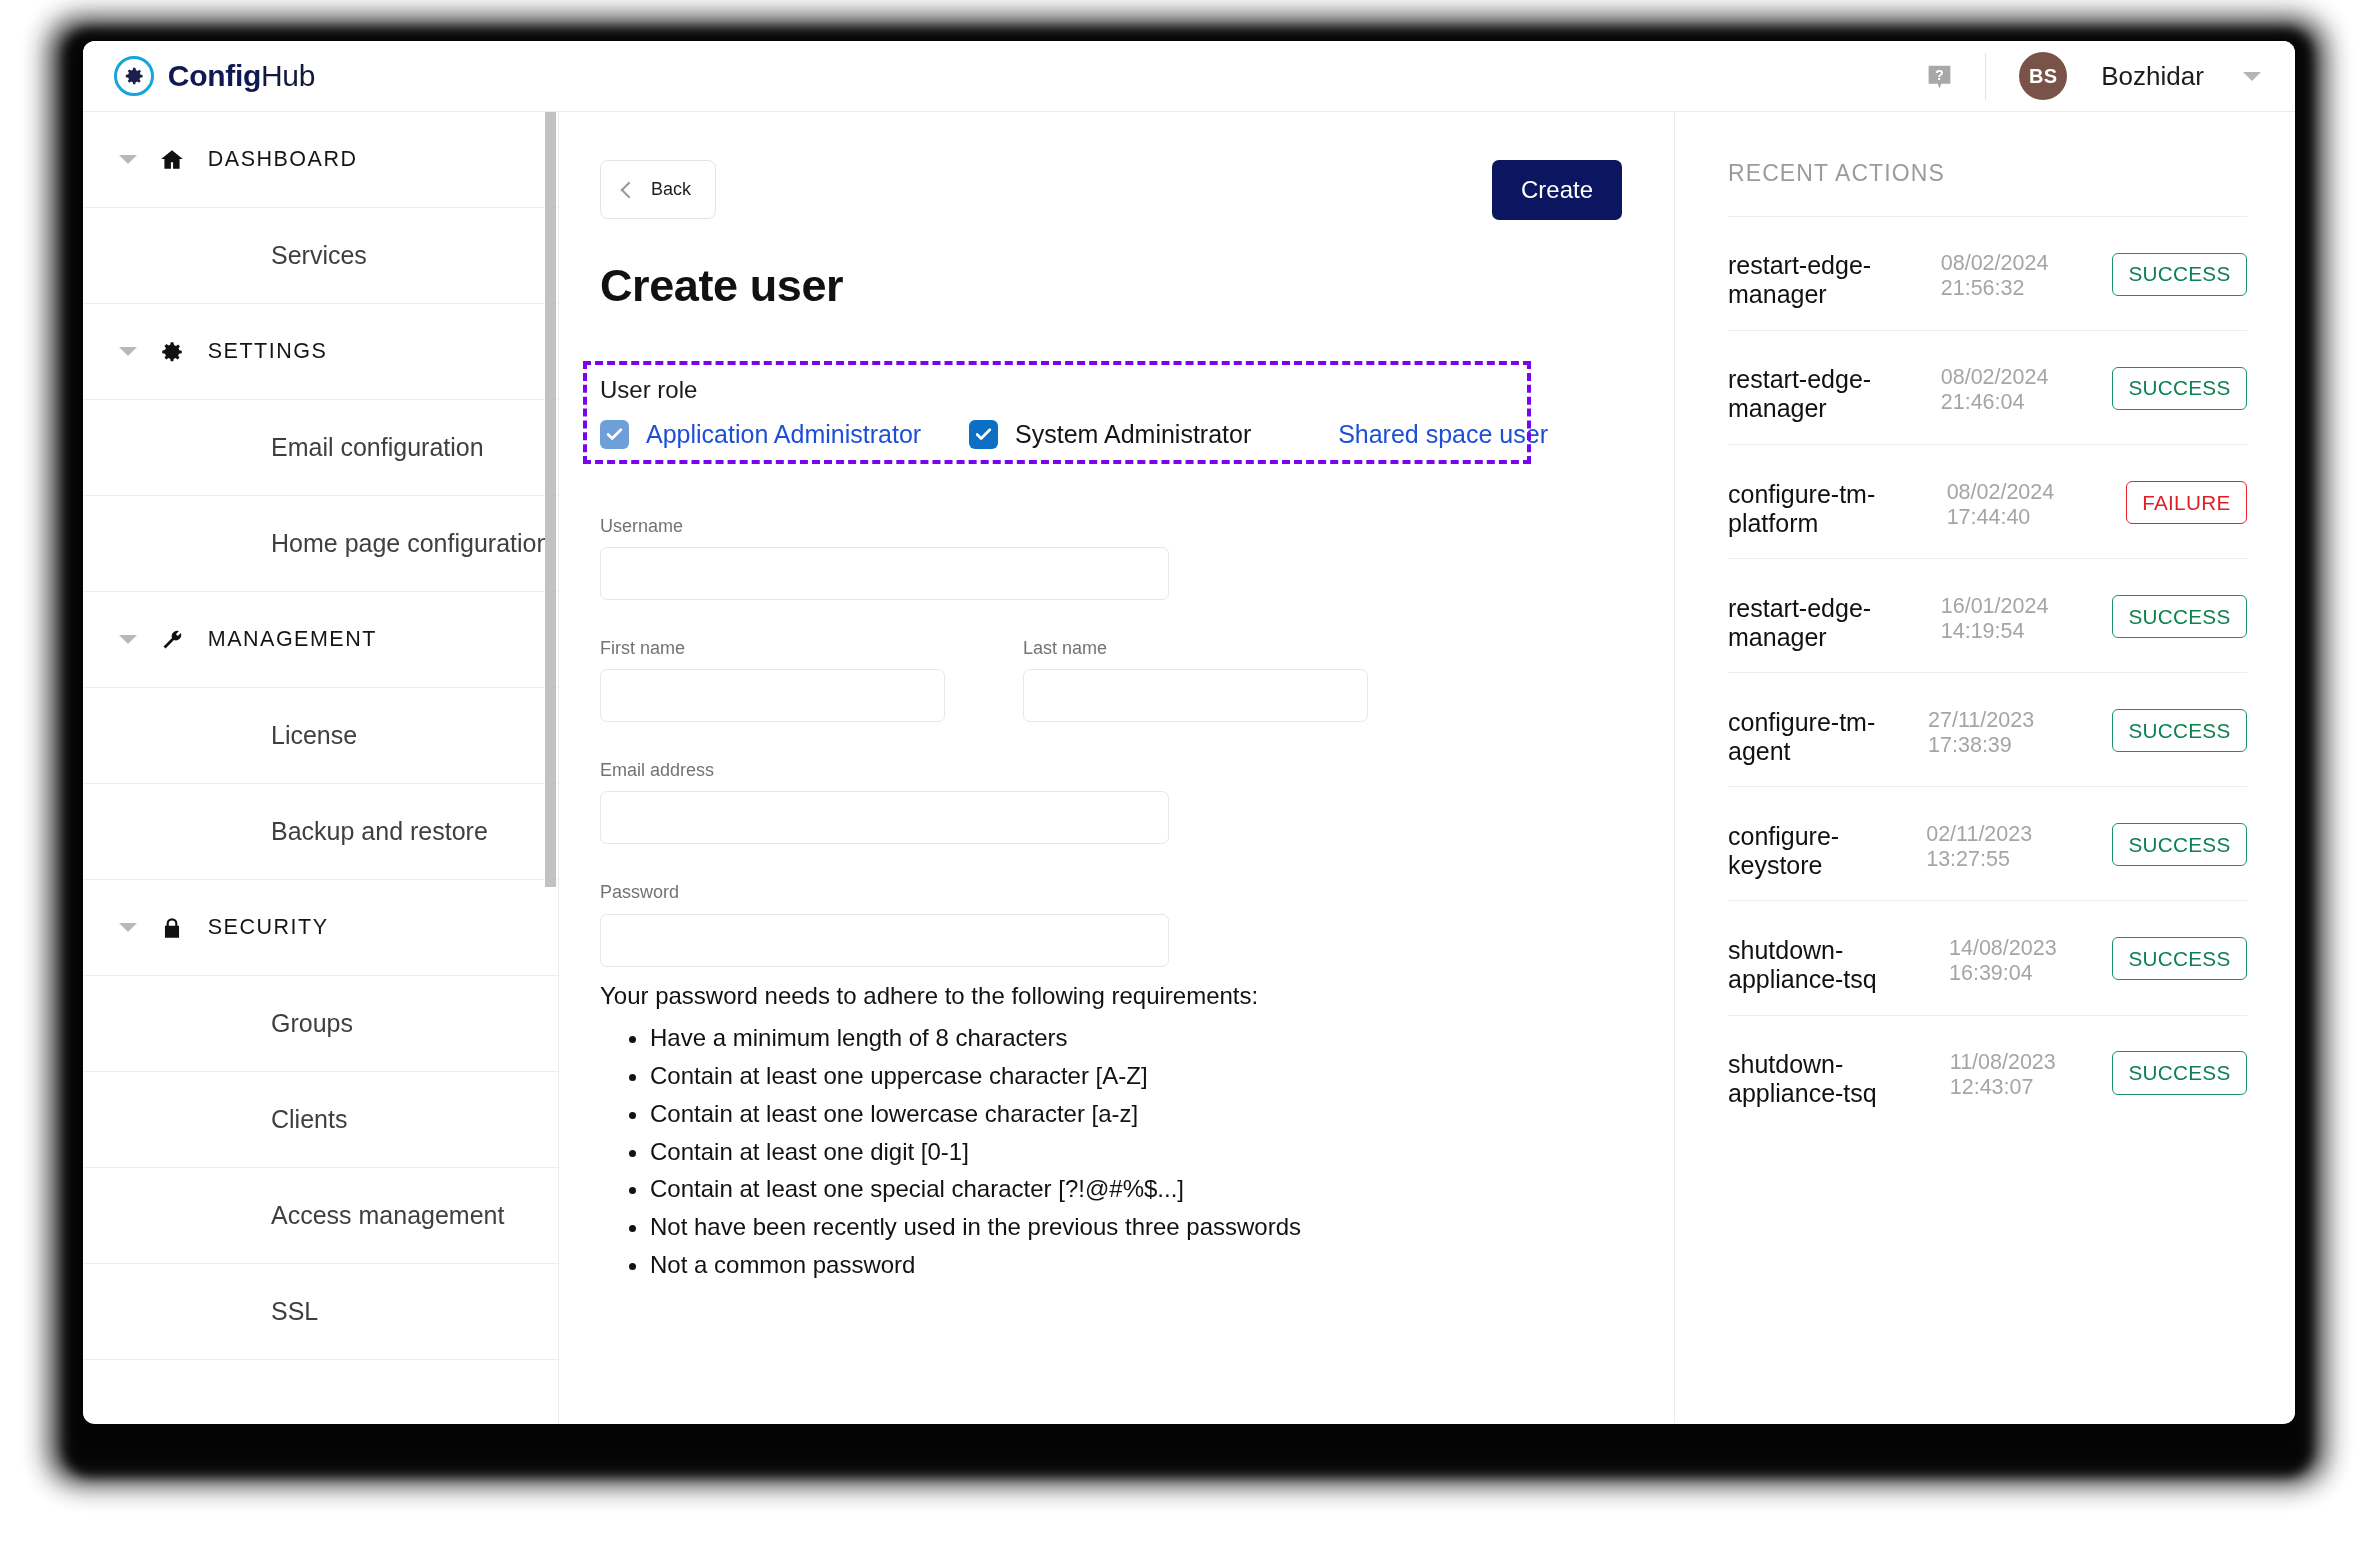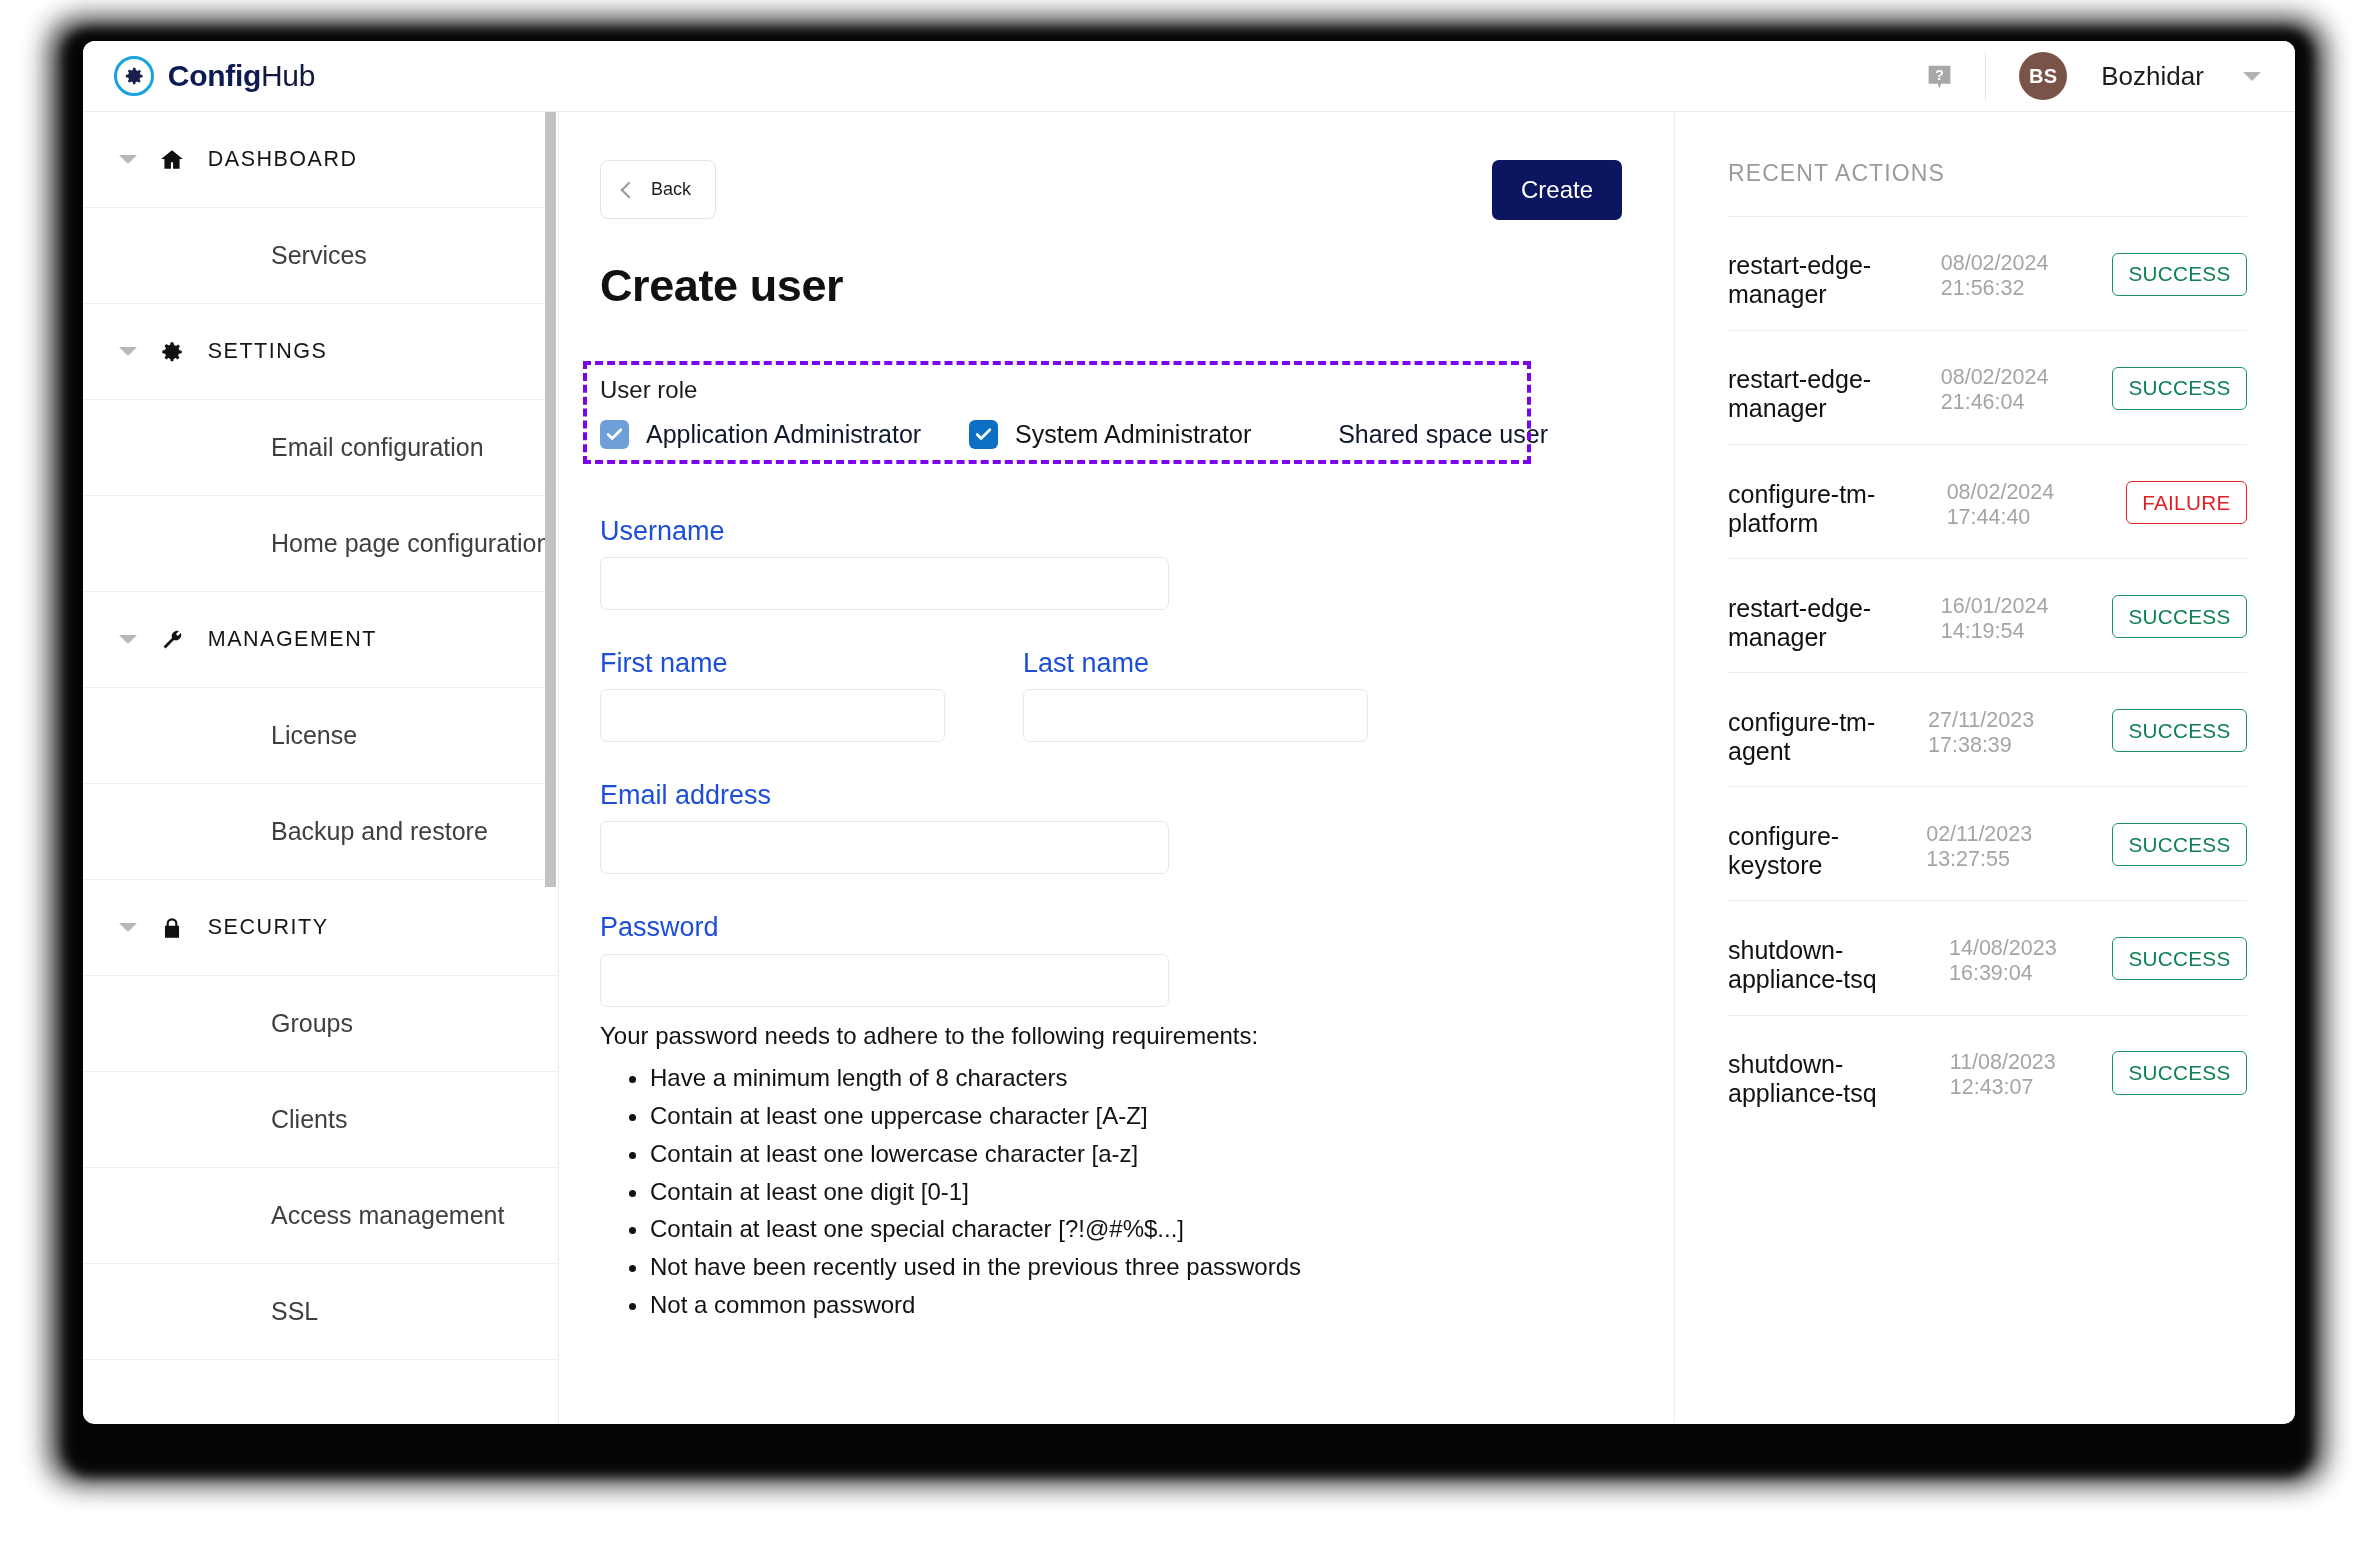--- a/index.html
+++ b/index.html
@@ -179,25 +179,25 @@
   .role-opt.o2 { width: 370px; }
   .cbx {
     width: 29px; height: 29px; border-radius: 6px;
     display: flex; align-items: center; justify-content: center;
     flex: 0 0 auto;
   }
   .cbx.checked-active { background: #0d6fc4; }
   .cbx.checked-disabled { background: #6f9fd8; }
   .cbx svg { display:block; }
   .role-opt-label { font-size: 25px; color: #141414; white-space: nowrap; }
-  .role-opt-label.muted { color: #0f172a; }
+  .role-opt-label.muted { color: #1d4ed8; }
 
   
   .form { margin-top: 67px; }
-  .field-label { font-size: 27px; color: #1d4ed8; margin-bottom: 10.3px; }
+  .field-label { font-size: 18px; color: #737373; margin-bottom: 10.3px; }
   .text-input {
     width: 569px; height: 53px;
     border: 0.9px solid #e7e7e7; border-radius: 6.9px;
     background: #fff; outline: none;
     font-size: 23px; font-family: inherit; color: #222;
     padding: 0 13.8px;
   }
   .field-block { margin-bottom: 38px; }
   .row2 { display: flex; gap: 78px; margin-bottom: 38px; }
   .row2 .text-input { width: 345px; }

